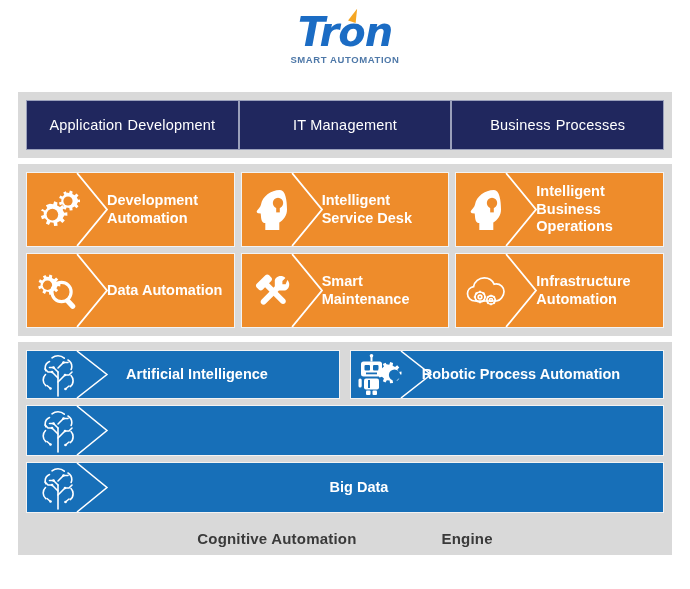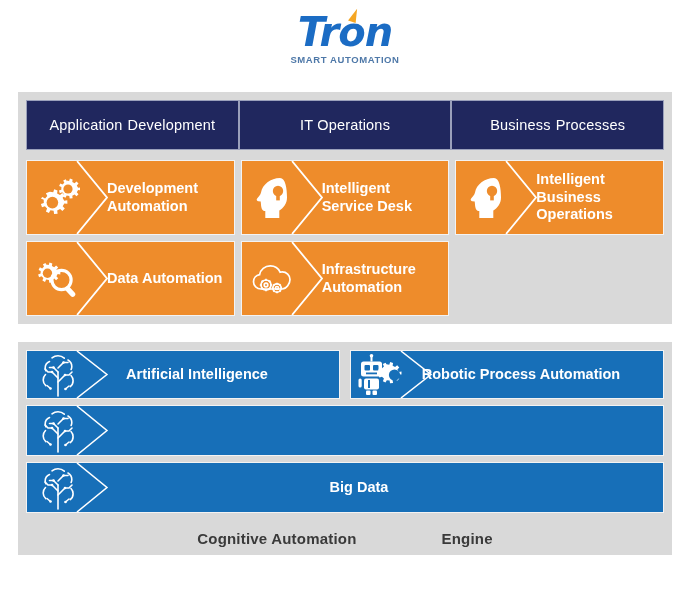--- a/index.html
+++ b/index.html
@@ -65,21 +65,21 @@
 
   
   .panel {
     position: absolute;
     left: 18px;
     width: 654px;
     background: #D9D9D9;
     box-sizing: border-box;
   }
   .panel-nav   { top: 92px;  height: 66px; padding: 8px; }
-  .panel-mid   { top: 152px; height: 172px; padding: 8px; }
+  .panel-mid   { top: 164px; height: 172px; padding: 8px; }
   .panel-bot   { top: 342px; height: 213px; padding: 8px 8px 4px 8px; }
 
   
   .nav-row {
     display: flex;
     gap: 0;
     height: 100%;
     align-items: stretch;
   }
   .nav-btn {
@@ -193,21 +193,21 @@
   </div>
 
   <div class="panel panel-nav">
     <div class="nav-row">
       <div class="nav-btn">
         <span>Application</span>
           <span class="sp"></span>
           <span>Development</span>
       </div>
       <div class="nav-btn">
-        <span>IT Operations</span>
+        <span>IT Management</span>
       </div>
       <div class="nav-btn">
         <span>Business</span>
           <span class="sp"></span>
           <span>Processes</span>
       </div>
     </div>
   </div>
 
   <div class="panel panel-mid">
@@ -272,20 +272,39 @@
           </svg>
         </div>
         <div class="chev">
           <svg viewBox="0 0 34 56" preserveAspectRatio="none">
             <path d="M2 0 L32 28 L2 56" fill="none" stroke="#ffffff" stroke-width="1.6"></path>
           </svg>
         </div>
         <div class="tile-label">Data Automation</div>
       </div>
 
+      <div class="tile tile-orange">
+        <div class="tile-icon">
+          <svg width="44" height="42" viewBox="0 0 44 42" fill="#fff">
+            <g transform="rotate(45 22 21)">
+              <path d="M21.5 3c-3.6 0-6.5 2.9-6.5 6.4 0 1 .2 1.9.6 2.7L20 16.4v18.9c0 1.6 1.3 2.9 2.9 2.9s2.9-1.3 2.9-2.9V16.4l4.4-4.3c.4-.8.6-1.7.6-2.7C30.8 5.9 27.9 3 24.3 3l1.9 4.3-2.3 2.3-2.3-2.3L21.5 3z"></path>
+            </g>
+            <g transform="rotate(-45 22 21)">
+              <path d="M15.6 4.4h12.2c1.4 0 2.6 1.1 2.6 2.5v3.3c0 1.4-1.2 2.5-2.6 2.5h-3.1v22.6c0 1.6-1.3 2.8-2.8 2.8s-2.8-1.2-2.8-2.8V12.7h-3.5c-1.4 0-2.6-1.1-2.6-2.5V6.9c0-1.4 1.2-2.5 2.6-2.5z"></path>
+            </g>
+            <circle cx="22" cy="30" r="1.7" fill="#EE8C2B"></circle>
+          </svg>
+        </div>
+        <div class="chev">
+          <svg viewBox="0 0 34 56" preserveAspectRatio="none">
+            <path d="M2 0 L32 28 L2 56" fill="none" stroke="#ffffff" stroke-width="1.6"></path>
+          </svg>
+        </div>
+        <div class="tile-label">Smart Maintenance</div>
+      </div>
 
       <div class="tile tile-orange">
         <div class="tile-icon">
           <svg width="48" height="42" viewBox="0 0 48 42" fill="none" stroke="#fff" stroke-width="1.7">
             <path d="M12 31c-4.2 0-7.5-3.2-7.5-7.2 0-3.5 2.6-6.5 6.1-7.1.8-5 5.3-8.8 10.7-8.8 4.4 0 8.2 2.6 9.8 6.3.7-.2 1.4-.3 2.1-.3 4.3 0 7.8 3.4 7.8 7.6S37.5 31 33.2 31H12z"></path>
             <circle cx="17" cy="27" r="5"></circle>
             <circle cx="17" cy="27" r="1.8"></circle>
             <path d="M17 20.8v2.1M17 31.1v2.1M10.8 27h2.1M21.1 27h2.1M12.6 22.6l1.5 1.5M19.9 29.9l1.5 1.5M21.4 22.6l-1.5 1.5M14.1 29.9l-1.5 1.5"></path>
             <circle cx="28" cy="30" r="4.2"></circle>
             <circle cx="28" cy="30" r="1.5"></circle>

